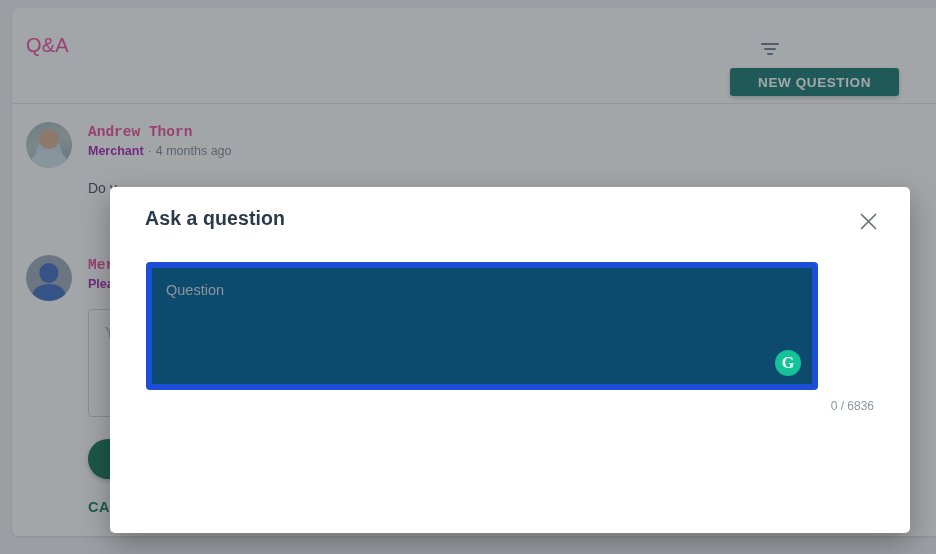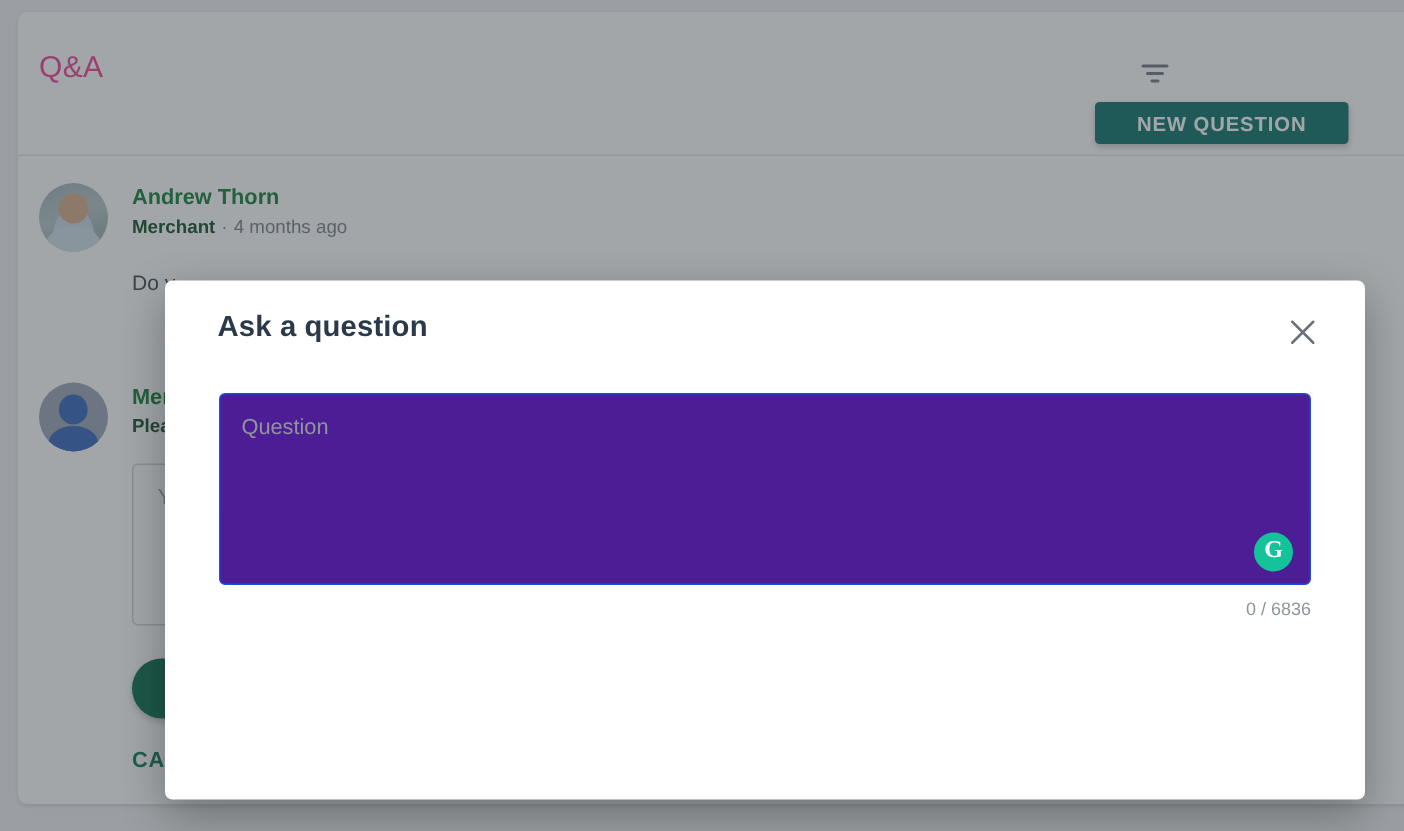--- a/index.html
+++ b/index.html
@@ -119,23 +119,23 @@
   .avatar.generic .head {
     position:absolute; left:50%; top:18%; width:42%; height:42%;
     transform:translateX(-50%); border-radius:50%; background:#3a69c0;
   }
   .avatar.generic .body {
     position:absolute; left:50%; top:62%; width:72%; height:50%;
     transform:translateX(-50%); border-radius:50% 50% 0 0; background:#3a69c0;
   }
 
   .post-main { padding-top: 2px; }
-  .post-author { font-size: 14.5px; font-weight: 700; color: #15803d; }
+  .post-author { font-size: 14.5px; font-weight: 700; color: #ec4899; font-family: Liberation Mono, monospace; }
   .post-meta { margin-top: 4px; font-size: 12.5px; color: #7b858f; }
-  .post-role { color: #14532d; font-weight: 700; }
+  .post-role { color: #a21caf; font-weight: 700; }
   .post-sep { margin: 0 4px; }
   .post-text { margin-top: 20px; font-size: 14px; color: #404a55; line-height: 1.5; }
 
   
   .composer { margin-top: 18px; }
   .composer-box {
     width: 800px;
     height: 108px;
     border: 1px solid #cfd4d9;
     border-radius: 4px;
@@ -201,25 +201,25 @@
     height: 28px;
     display:flex; align-items:center; justify-content:center;
     cursor: pointer;
   }
   .modal-close svg { display:block; }
 
   .question-field {
     position: absolute;
     left: 36px;
     top: 75px;
-    width: 728px;
+    width: 672px;
     height: 128px;
-    border: 1px solid #1d4ed8;
+    border: 6px solid #1d4ed8;
     border-radius: 4px;
-    background: #4c1d95;
+    background: #0c4a6e;
   }
   .question-placeholder {
     position: absolute;
     left: 14px;
     top: 14px;
     font-size: 14.5px;
     color: #8e959d;
     user-select:none;
   }
   .grammarly-badge {

